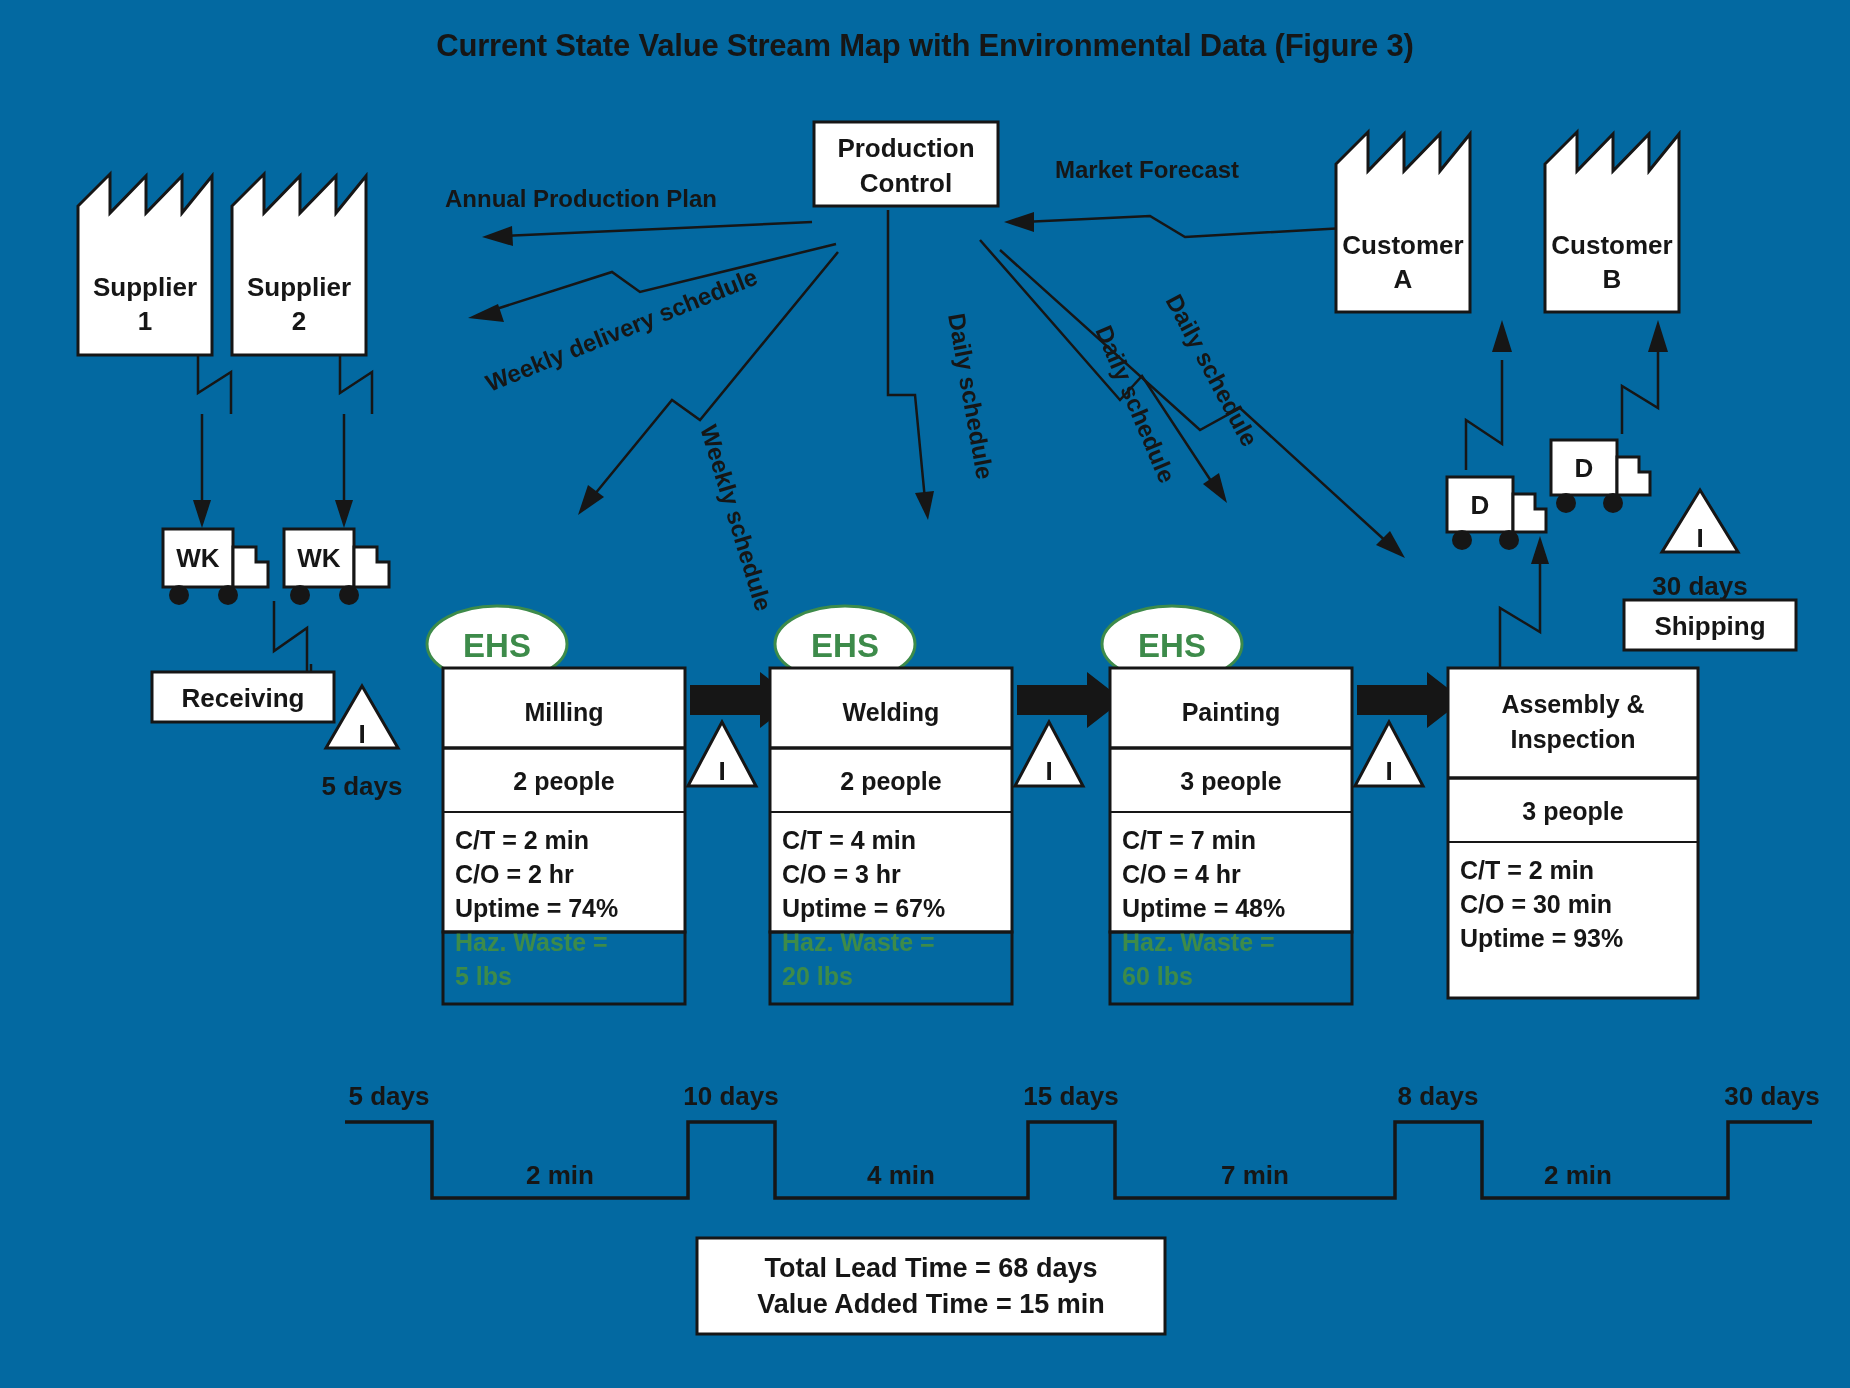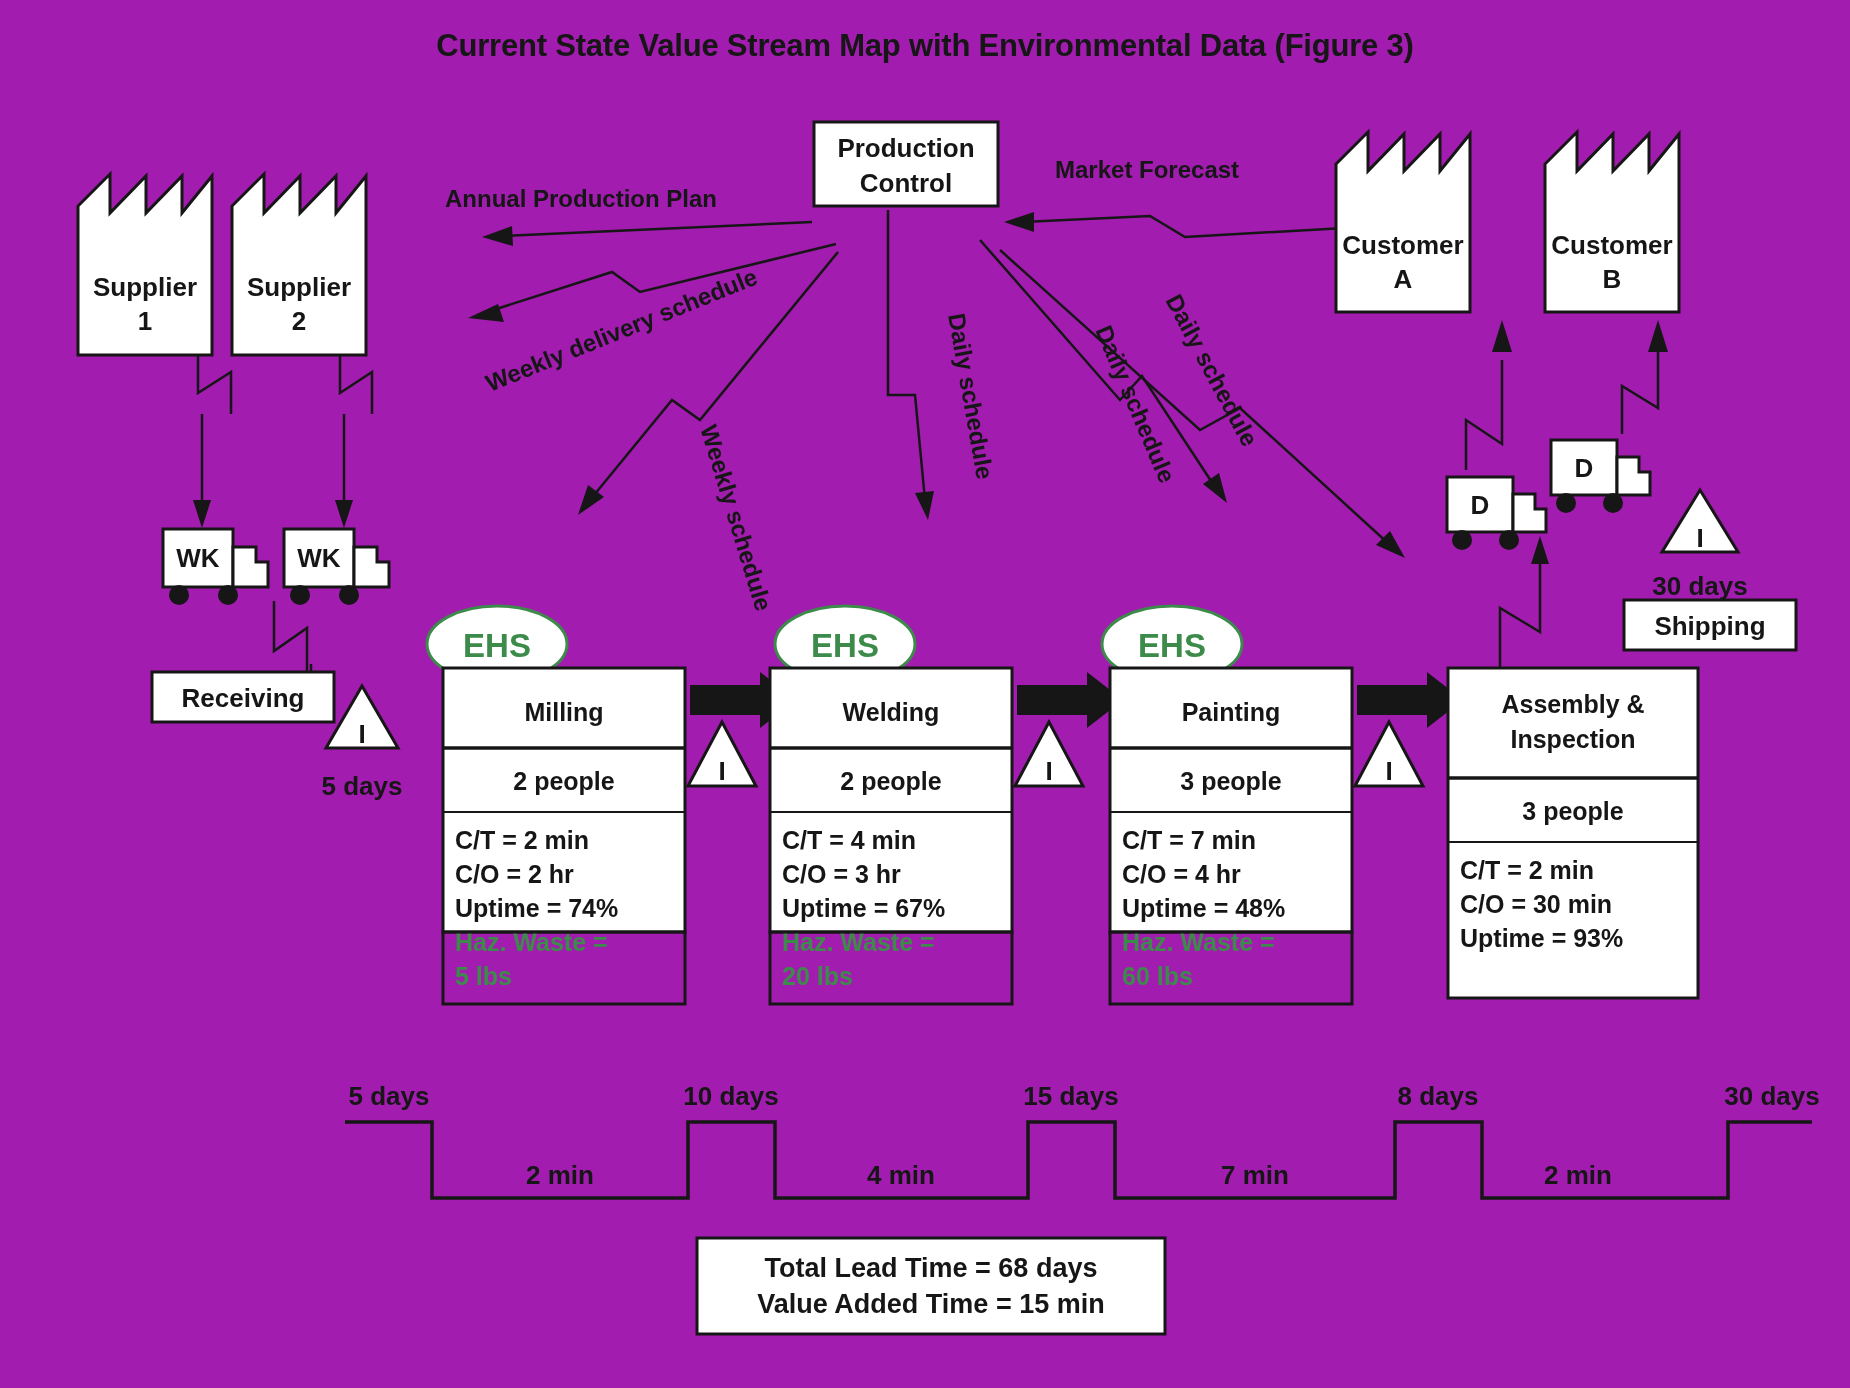--- a/index.html
+++ b/index.html
@@ -4,21 +4,21 @@
 <style>
   html, body {
     margin: 0;
     padding: 0;
     background: #ffffff;
   }
   #page {
     position: relative;
     width: 1850px;
     height: 1388px;
-    background: #a21caf;
+    background: #0369a1;
     font-family: "Liberation Sans", sans-serif;
     overflow: hidden;
   }
   #vsm {
     position: absolute;
     top: 0; left: 0;
     width: 1850px;
     height: 1388px;
   }
   

